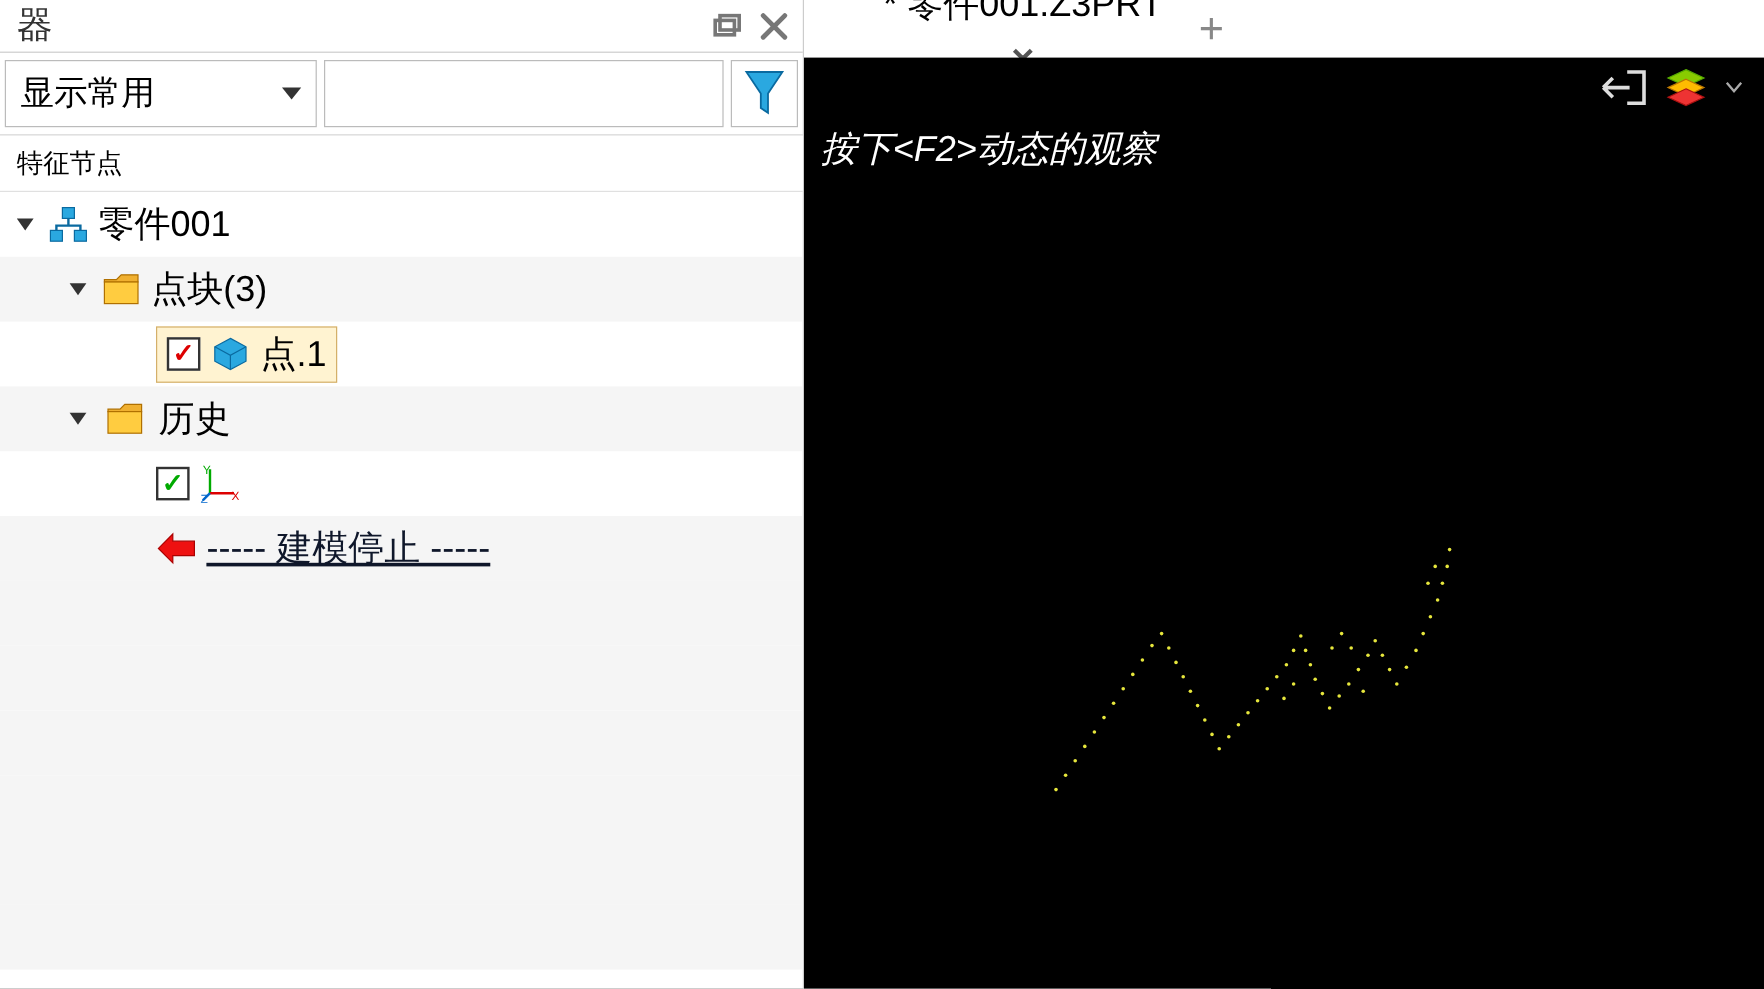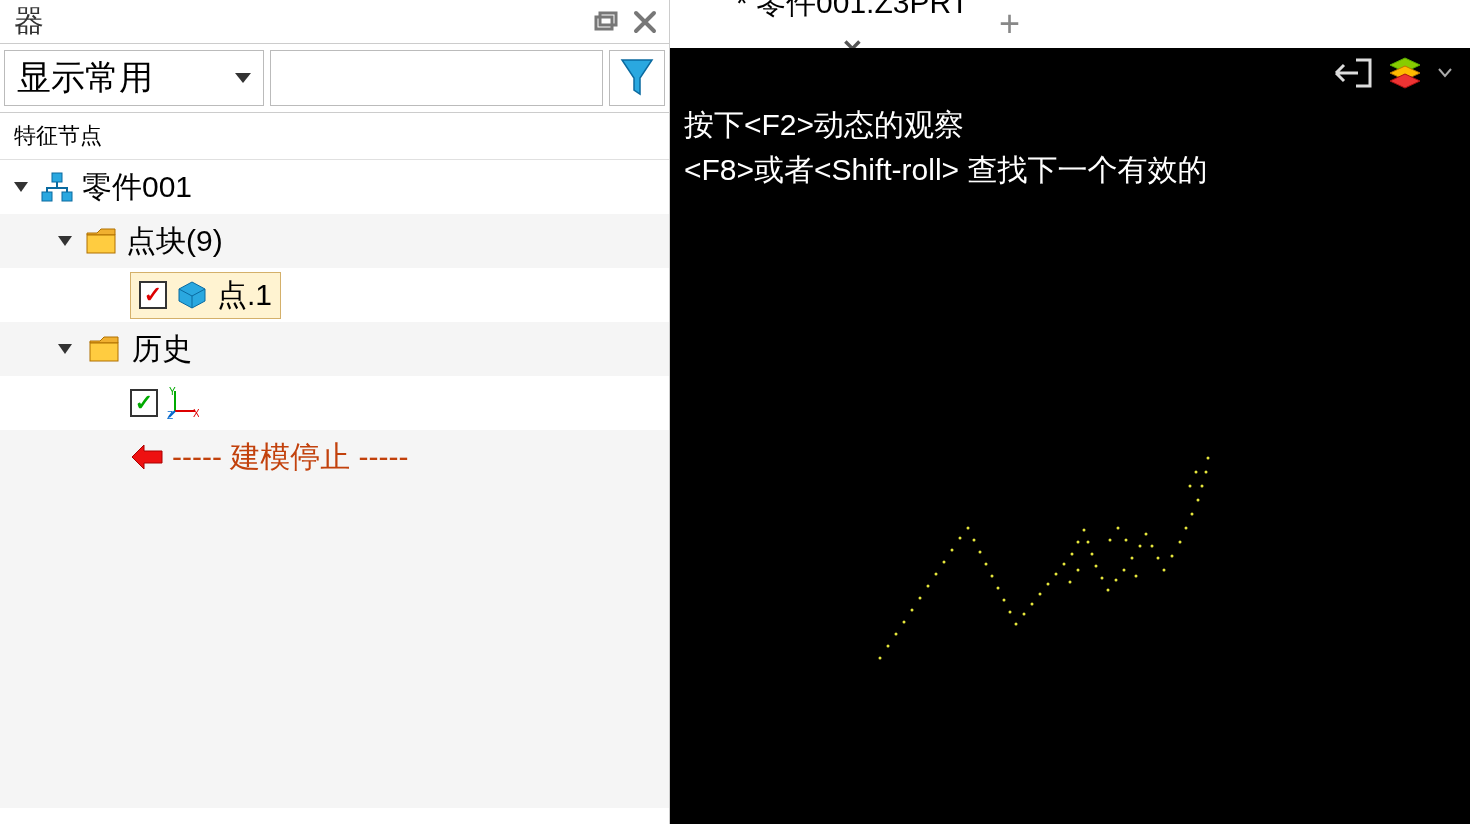--- a/index.html
+++ b/index.html
@@ -2,50 +2,50 @@
 <html><head>
 <meta charset="utf-8">
 <style>
 * { box-sizing: border-box; margin: 0; padding: 0; font-family: "Microsoft YaHei", sans-serif; }
 body { width: 1470px; height: 824px; display: flex; background: #fff; overflow: hidden; }
 .left-panel { width: 670px; height: 100%; display: flex; flex-direction: column; border-right: 1px solid #ccc; }
 .panel-titlebar { height: 44px; display: flex; align-items: center; justify-content: flex-end; padding: 0 8px; border-bottom: 1px solid #ccc; gap: 8px; font-size: 28px; }
 .panel-titlebar .title-frag { margin-right: auto; padding-left: 6px; font-size: 30px; color: #333; }
 .window-btn { width: 32px; height: 28px; display:flex; align-items:center; justify-content:center; cursor:pointer; }
 .toolbar { display:flex; align-items:center; padding: 6px 4px; gap: 6px; border-bottom: 1px solid #ccc; }
-.dropdown { flex: 0 0 260px; height: 56px; border: 1px solid #bbb; display:flex; align-items:center; padding: 0 12px; font-size: 34px; justify-content: space-between; background:#fff; }
+.dropdown { flex: 0 0 260px; height: 56px; border: 1px solid #bbb; display:flex; align-items:center; padding: 0 12px; font-size: 28px; justify-content: space-between; background:#fff; }
 .dropdown .caret { width:0;height:0;border-left:8px solid transparent;border-right:8px solid transparent;border-top:10px solid #333; }
 .searchbox { flex: 1; height: 56px; border:1px solid #bbb; background:#fff; }
 .filter-btn { width:56px; height:56px; border:1px solid #bbb; display:flex; align-items:center; justify-content:center; background:#fff; }
 .section-header { padding: 8px 14px; font-size: 22px; border-bottom: 1px solid #e0e0e0; background:#fff; }
 .tree { flex:1; overflow:auto; font-size: 30px; }
 .tree-row { display:flex; align-items:center; height: 54px; padding-left: 10px; gap: 8px; }
 .tree-row.striped:nth-child(even){ background:#f5f5f5; }
 .collapse { width: 22px; height:22px; display:flex; align-items:center; justify-content:center; cursor:pointer; }
 .chev { width:0;height:0;border-left:7px solid transparent;border-right:7px solid transparent;border-top:10px solid #333; }
 .indent1 { padding-left: 54px; }
 .indent2 { padding-left: 130px; }
 .icon-box { width:34px; height:34px; display:flex; align-items:center; justify-content:center; }
 .node-label { white-space: nowrap; }
 .sel-box { border:1px solid #d4b06a; background:#fff3d1; padding: 2px 8px; display:flex; align-items:center; gap:8px; }
 .checkbox { width:28px; height:28px; border:2px solid #333; display:flex; align-items:center; justify-content:center; background:#fff; }
 .check-red { color:#d00; font-size:22px; font-weight:bold; }
 .check-green { color:#0a0; font-size:22px; font-weight:bold; }
-.red-text { color:#c2410c; }
+.red-text { color:#0f172a;text-decoration:underline; }
 .empty-row { height:54px; }
 .empty-row:nth-child(odd){ background:#f5f5f5; }
 
 .right-panel { flex:1; display:flex; flex-direction:column; background:#fff; }
 .tabbar { height:48px; display:flex; align-items:center; padding-left: 60px; gap: 14px; font-size: 30px; }
 .tab { display:flex; align-items:center; gap:10px; padding: 2px 6px; flex-direction: column; }
 .tab-close { font-size: 26px; color:#555; cursor:pointer; font-weight:bold; }
 .newtab { font-size: 36px; color:#888; cursor:pointer; padding: 0 10px; }
 .viewport { flex:1; background:#000; color:#fff; position:relative; font-size:30px; overflow:hidden; }
 .vp-toolbar { position:absolute; top:8px; right:18px; display:flex; align-items:center; gap:14px; }
-.hint { position:absolute; top:54px; left:14px; line-height:1.5; white-space:nowrap; }
+.hint { position:absolute; top:54px; left:14px; line-height:1.5; white-space:nowrap;font-style:italic; }
 .pointcloud { position:absolute; top:380px; left:190px; }
 svg { display:block; }
 </style>
 </head>
 <body>
 
 <div class="left-panel">
 
   <div class="panel-titlebar">
     <span class="title-frag">器</span>
@@ -97,21 +97,21 @@
     <div class="tree-row striped indent1" style="background:#f5f5f5;">
       <span class="collapse">
           <span class="chev"></span>
         </span>
       <span class="icon-box">
         <svg width="32" height="28" viewBox="0 0 32 28">
             <path d="M2 6 L12 6 L16 2 L30 2 L30 8 L2 8 Z" fill="#f0b030" stroke="#b07000"></path>
             <rect x="2" y="8" width="28" height="18" fill="#ffcc40" stroke="#b07000"></rect>
           </svg>
       </span>
-      <span class="node-label">点块(9)</span>
+      <span class="node-label">点块(3)</span>
     </div>
 
     <div class="tree-row striped indent2">
       <span class="sel-box">
         <span class="checkbox">
             <span class="check-red">✓</span>
           </span>
         <span class="icon-box">
           <svg width="30" height="30" viewBox="0 0 30 30">
               <path d="M15 2 L28 9 L28 21 L15 28 L2 21 L2 9 Z" fill="#2aa8e0" stroke="#0a6aa0"></path>
@@ -195,21 +195,20 @@
       </span>
       <span>
         <svg width="14" height="10" viewBox="0 0 14 10">
             <path d="M1 1 L7 8 L13 1" fill="none" stroke="#aaa" stroke-width="2"></path>
           </svg>
       </span>
     </div>
 
     <div class="hint">
       <div>按下&lt;F2&gt;动态的观察</div>
-      <div>&lt;F8&gt;或者&lt;Shift-roll&gt; 查找下一个有效的</div>
     </div>
 
     <svg class="pointcloud" width="420" height="260" viewBox="0 0 420 260">
       <g fill="#e6e63c">
         <circle cx="20" cy="230" r="1.5"></circle>
           <circle cx="28" cy="218" r="1.5"></circle>
           <circle cx="36" cy="206" r="1.5"></circle>
           <circle cx="44" cy="194" r="1.5"></circle>
         <circle cx="52" cy="182" r="1.5"></circle>
           <circle cx="60" cy="170" r="1.5"></circle>

